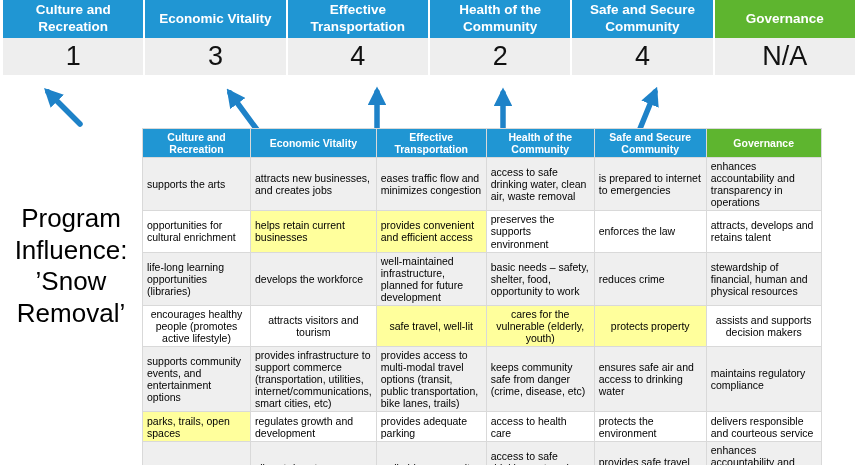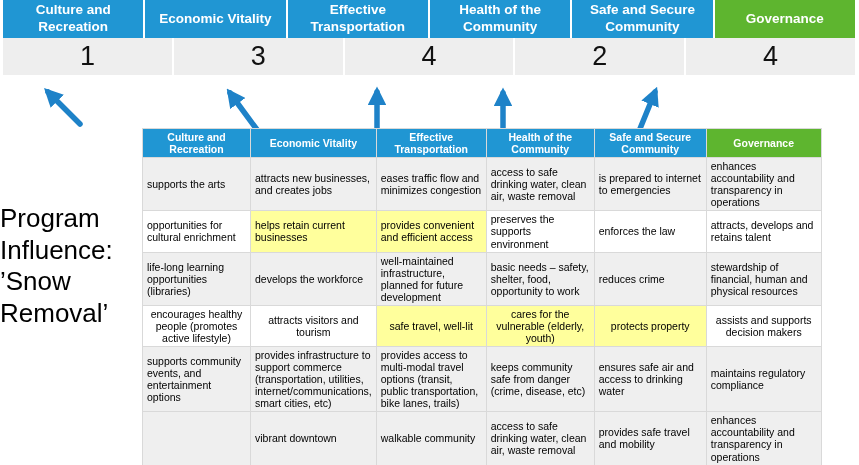--- a/index.html
+++ b/index.html
@@ -30,21 +30,21 @@
   }
 
   
   .arrows { position: absolute; left: 0; top: 0; width: 859px; height: 465px; pointer-events: none; }
   .arrows .shaft { stroke: var(--arrow); stroke-width: 5.5; stroke-linecap: round; }
   .arrows .head  { fill: var(--arrow); }
 
   
   .program-title {
     position: absolute; left: 0; top: 203px; width: 142px;
-    text-align: left; font-size: 26px; line-height: 1.22; color: #000;
+    text-align: center; font-size: 26px; line-height: 1.22; color: #000;
   }
 
   
   .matrix {
     position: absolute; left: 142px; top: 128px;
     border-collapse: collapse; table-layout: fixed; background: #fff;
   }
   .matrix th, .matrix td {
     border: 1px solid #d9d9d9; vertical-align: middle;
     font-size: 10.5px; line-height: 1.15; padding: 2px 4px;
@@ -70,20 +70,21 @@
       <div class="sum-cell sum-h blue">Health of the Community</div>
       <div class="sum-cell sum-h blue">Safe and Secure Community</div>
       <div class="sum-cell sum-h green">Governance</div>
     </div>
   <div class="sum-row">
       <div class="sum-cell sum-s">1</div>
       <div class="sum-cell sum-s">3</div>
       <div class="sum-cell sum-s">4</div>
       <div class="sum-cell sum-s">2</div>
       <div class="sum-cell sum-s">4</div>
+      <div class="sum-cell sum-s">N/A</div>
     </div>
 </div>
 
 <svg class="arrows" viewBox="0 0 859 465">
   <defs>
     <marker id="ah" viewBox="0 0 10 10" refX="7" refY="5" markerWidth="3.4" markerHeight="3.4" orient="auto" markerUnits="strokeWidth">
       <path class="head" d="M0,0 L10,5 L0,10 z"></path>
     </marker>
   </defs>
   <line class="shaft" x1="80" y1="124" x2="48" y2="92" marker-end="url(#ah)"></line>
@@ -148,20 +149,28 @@
         <td>assists and supports decision makers</td>
       </tr>
       <tr class="stripe" style="height: 62px;">
         <td>supports community events, and entertainment options</td>
         <td class="hl">provides infrastructure to support commerce (transportation, utilities, internet/communications, smart cities, etc)</td>
         <td class="hl">provides access to multi-modal travel options (transit, public transportation, bike lanes, trails)</td>
         <td class="hl">keeps community safe from danger (crime, disease, etc)</td>
         <td>ensures safe air and access to drinking water</td>
         <td>maintains regulatory compliance</td>
       </tr>
+      <tr style="height: 30px;">
+        <td class="hl">parks, trails, open spaces</td>
+        <td>regulates growth and development</td>
+        <td>provides adequate parking</td>
+        <td>access to health care</td>
+        <td>protects the environment</td>
+        <td>delivers responsible and courteous service</td>
+      </tr>
       <tr class="stripe" style="height: 45px;">
         <td></td>
         <td>vibrant downtown</td>
         <td>walkable community</td>
         <td>access to safe drinking water, clean air, waste removal</td>
         <td class="hl">provides safe travel and mobility</td>
         <td>enhances accountability and transparency in operations</td>
       </tr>
     </tbody>
   </table>

